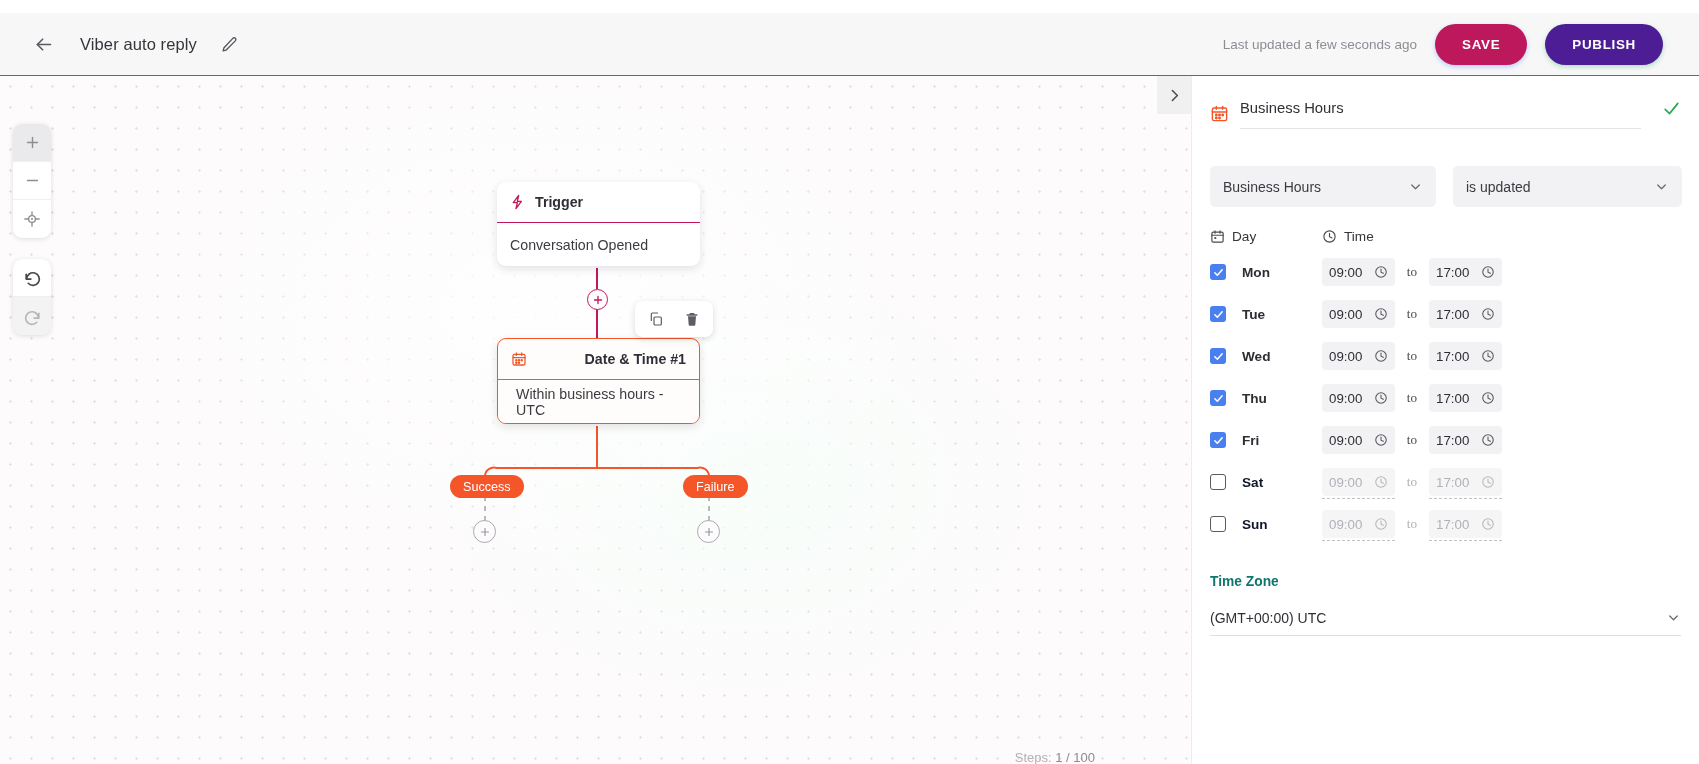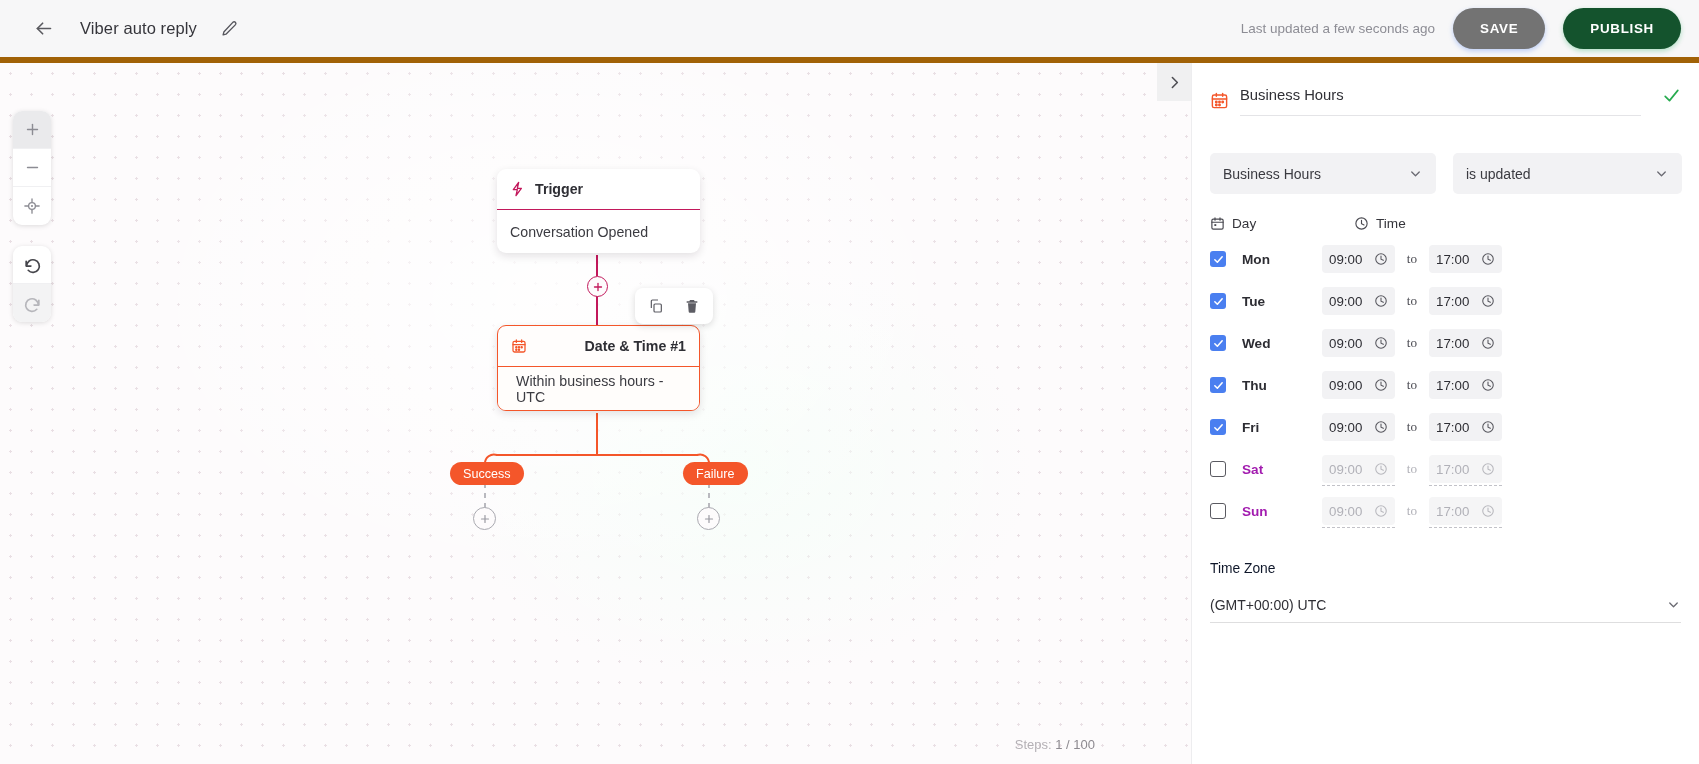--- a/index.html
+++ b/index.html
@@ -9,45 +9,45 @@
     background: #ffffff;
     overflow: hidden;
   }
   .app { position: relative; width: 1699px; height: 764px; display: flex; flex-direction: column; }
 
   
   .topbar {
     height: 63px; flex: 0 0 63px;
     background: #f7f7f8;
     display: flex; align-items: center;
-    padding: 0 0 0 18px;
-    border-bottom: 6px solid #a16207;
-    position: relative; z-index: 40;
+    padding: 0 18px 0 18px;
+    border-bottom: 1px solid #a16207;
+    position: relative; z-index: 40; margin-top: 13px;
   }
   .back-btn {
     width: 34px; height: 34px; display: flex; align-items: center; justify-content: center;
     cursor: pointer; color: #5a5a60; margin-left: 8px;
   }
   .flow-title {
     font-size: 16.5px; color: #35353b; margin-left: 20px; letter-spacing: .1px;
   }
   .edit-btn {
     width: 30px; height: 30px; margin-left: 18px; display: flex; align-items: center; justify-content: center;
     cursor: pointer; color: #55555c;
   }
   .topbar-right { margin-left: auto; display: flex; align-items: center; gap: 18px; padding-right: 18px; }
   .last-updated { font-size: 13.5px; color: #8d8d95; }
   .btn {
     border: none; border-radius: 22px; height: 41px; padding: 0 27px;
     font-size: 13.4px; font-weight: 700; letter-spacing: .7px; color: #fff;
     cursor: pointer; font-family: "Liberation Sans", sans-serif;
     display: flex; align-items: center; justify-content: center;
   }
-  .btn-save { background: #737373; box-shadow: 0 2px 5px rgba(74,127,240,.35); }
-  .btn-publish { background: #14532d; box-shadow: 0 2px 5px rgba(12,167,80,.30); }
+  .btn-save { background: #be185d; box-shadow: 0 2px 5px rgba(74,127,240,.35); }
+  .btn-publish { background: #4c1d95; box-shadow: 0 2px 5px rgba(12,167,80,.30); }
 
   
   .body { flex: 1; display: flex; position: relative; min-height: 0; }
 
   
   .canvas {
     position: relative; width: 1191px; flex: 0 0 1191px; height: 701px;
     background-color: #fdfbfc;
     background-image: radial-gradient(#e9dfe4 1.1px, transparent 1.1px);
     background-size: 21px 21px;
@@ -163,50 +163,50 @@
 
   .row-selects { display: flex; gap: 17px; margin-top: 26px; }
   .select {
     height: 41px; background: #f2f2f4; border-radius: 5px; display: flex; align-items: center;
     padding: 0 13px; font-size: 14px; color: #3a3a40; cursor: pointer;
   }
   .select .chev { margin-left: auto; color: #6a6a72; display: flex; }
   .select-cond { flex: 0 0 226px; }
   .select-op { flex: 0 0 229px; }
 
-  .tbl-head { display: flex; align-items: center; margin-top: 22px; font-size: 13.6px; color: #35353b; gap: 32px; }
+  .tbl-head { display: flex; align-items: center; margin-top: 22px; font-size: 13.6px; color: #35353b; }
   .tbl-head .h-day { display: flex; align-items: center; gap: 7px; width: 112px; }
   .tbl-head .h-time { display: flex; align-items: center; gap: 7px; }
   .tbl-head .ico { color: #4a4a51; display: flex; }
 
   .day-row { display: flex; align-items: center; margin-top: 14px; }
   .day-row .cbox {
     width: 16px; height: 16px; border-radius: 3px; background: #4a7ff0;
     display: flex; align-items: center; justify-content: center; cursor: pointer; flex: 0 0 16px;
   }
   .day-row.off .cbox { background: #fff; border: 1.6px solid #5a5a61; }
   .day-row .dname { width: 80px; margin-left: 16px; font-size: 13.6px; font-weight: 700; color: #2d2d33; }
-  .day-row.off .dname { color: #a21caf; }
+  .day-row.off .dname { color: #0f172a; }
   .time-field {
     width: 73px; height: 28px; background: #f2f2f4; border-radius: 4px;
     display: flex; align-items: center; padding: 0 7px; cursor: pointer; position: relative;
   }
   .time-field .tval { font-size: 13.3px; color: #2e2e34; }
   .time-field .tico { margin-left: auto; color: #55555c; display: flex; }
   .day-row.off .time-field { background: #f5f5f6; }
   .day-row.off .time-field .tval { color: #b1b1b8; }
   .day-row.off .time-field .tico { color: #b7b7bd; }
   .day-row.off .time-field::after {
     content: ""; position: absolute; left: 0; right: 0; bottom: -3px;
     border-bottom: 1.4px dashed #c2c2c8;
   }
   .to-label { width: 34px; text-align: center; font-size: 13.2px; color: #4b4b52; font-family: Liberation Serif, serif; }
   .day-row.off .to-label { color: #b1b1b8; }
 
-  .tz-label { font-size: 13.8px; color: #0f172a; margin-top: 36px; }
+  .tz-label { font-size: 13.8px; color: #0f766e; margin-top: 36px; font-weight: bold; }
   .tz-select {
     margin-top: 11px; height: 36px; display: flex; align-items: center;
     border-bottom: 1px solid #dededf; font-size: 14px; color: #2f2f35; cursor: pointer;
     width: 471px;
   }
   .tz-select .chev { margin-left: auto; color: #6a6a72; display: flex; }
 </style>
 </head>
 <body>
 

